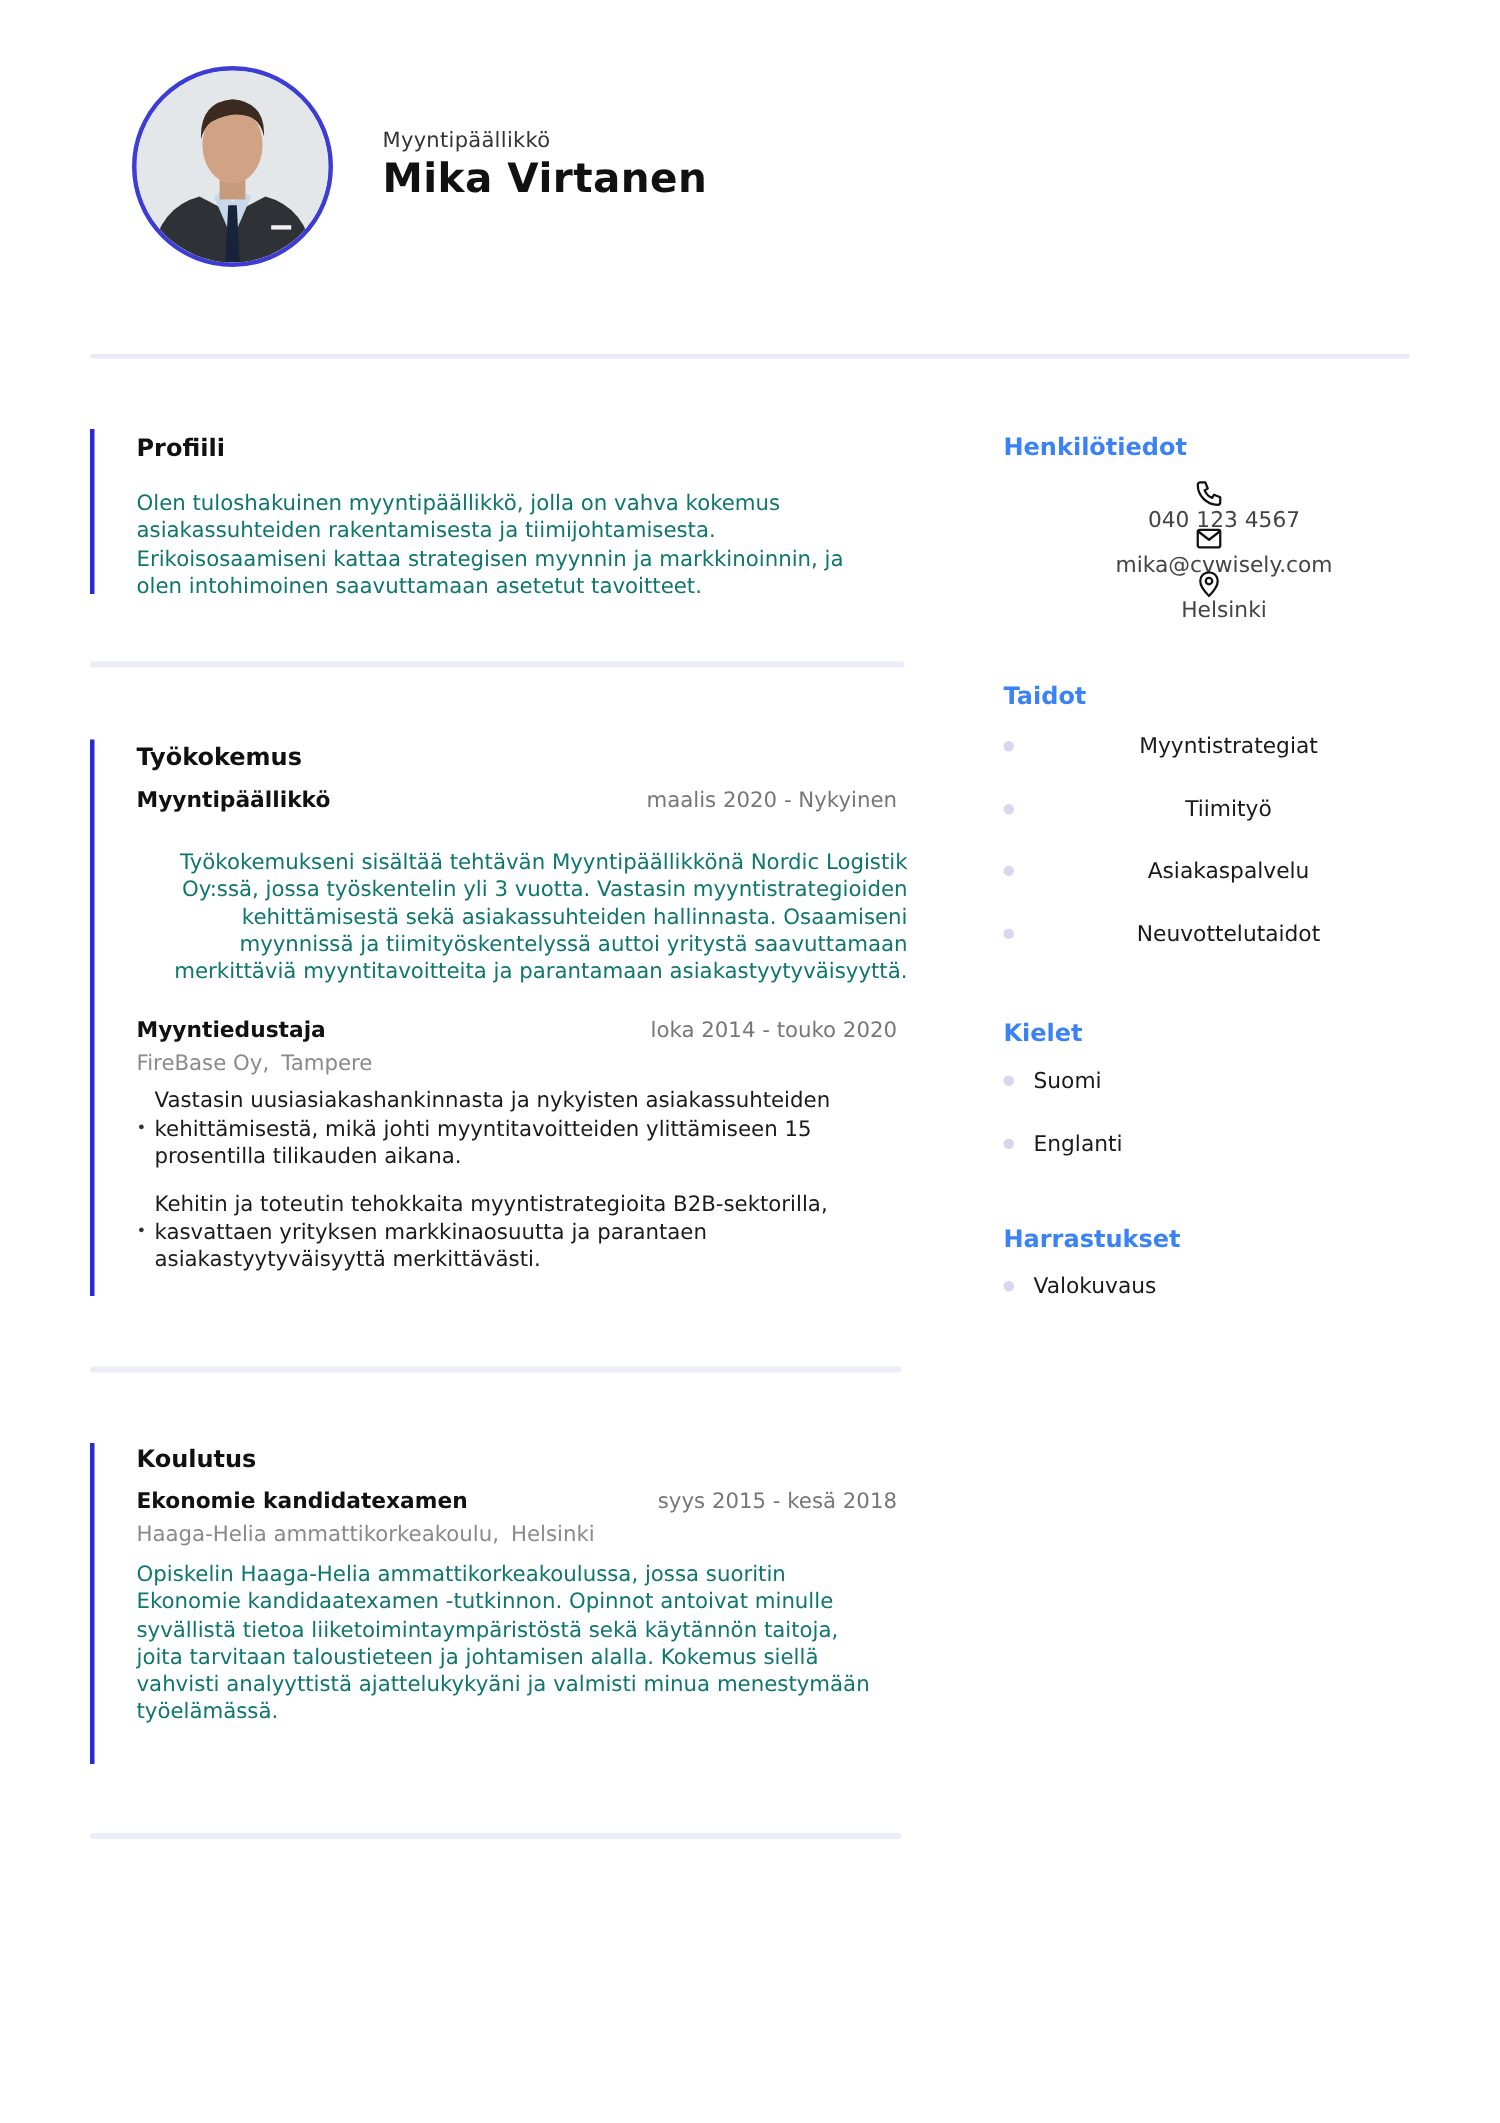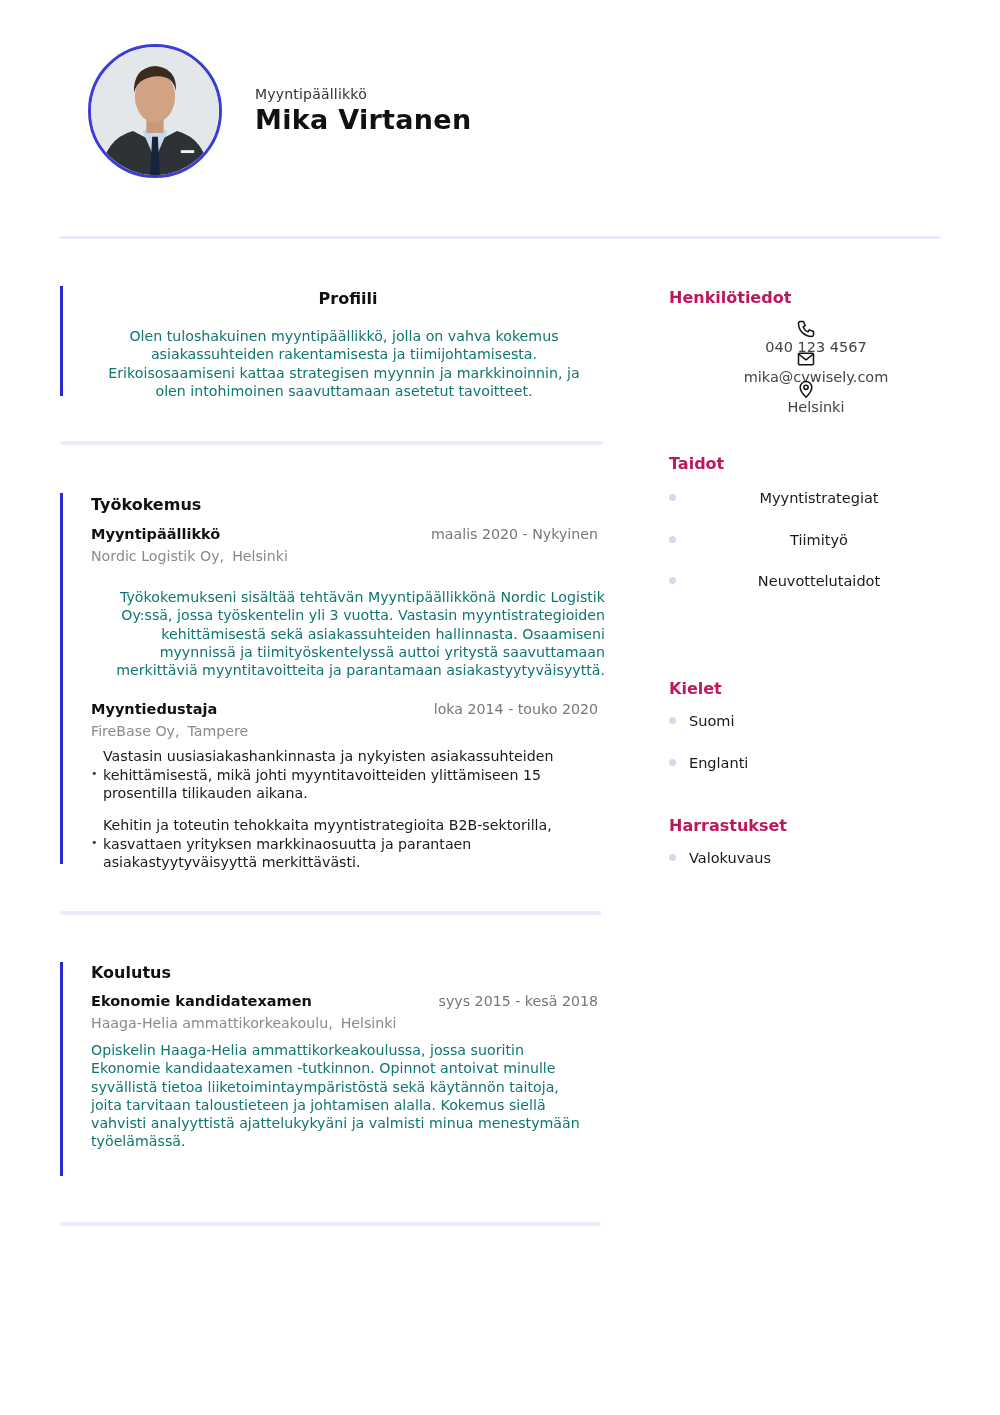--- a/index.html
+++ b/index.html
@@ -24,21 +24,21 @@
   .entry-title { font-size: 14.5px; font-weight: bold; color: #111; }
   .entry-dates { font-size: 14.2px; color: #777; padding-right: 7px; }
   .entry-sub { font-size: 14.2px; color: #8a8a8a; margin-top: 6px; }
   .entry-sub span + span { margin-left: 8px; }
 
   .bullets { list-style: none; margin-top: 8px; }
   .bullets li { position: relative; padding-left: 12px; font-size: 14.2px; line-height: 18.3px; color: #1a1a1a; margin-bottom: 14px; }
   .bullets li::before { content: "•"; position: absolute; left: 0; top: 18px; font-size: 11px; color: #333; }
 
   .right { position: absolute; left: 669px; width: 280px; }
-  .r-title { font-size: 16px; font-weight: bold; color: #be185d; }
+  .r-title { font-size: 16px; font-weight: bold; color: #3b82f6; }
   .contact-row { display: flex; align-items: center; height: 30px; flex-direction: column; }
   .contact-row .ic { width: 26px; height: 22px; display: flex; align-items: center; }
   .contact-row .ic svg { width: 20px; height: 20px; }
   .contact-row .txt { margin-left: 14px; font-size: 14.5px; color: #444; }
 
   .dot-list { list-style: none; }
   .dot-list li { position: relative; padding-left: 20px; font-size: 14.5px; color: #1a1a1a; height: 41.5px; line-height: 18px; }
   .dot-list li::before { content: ""; position: absolute; left: 0; top: 5px; width: 7px; height: 7px; border-radius: 50%; background: #d7d7f2; }
 </style>
 </head>
@@ -58,36 +58,33 @@
     </svg>
   </div>
   <div class="head-text">
     <div class="head-role">Myyntipäällikkö</div>
     <div class="head-name">Mika Virtanen</div>
   </div>
 </div>
 
 <div class="top-divider"></div>
 
-<div class="section" style="top:286px; height:110px;text-align:center;">
+<div class="section" style="top:286px; height:110px;">
   <div class="sec-title" style="margin-top:3px;">Profiili</div>
   <div class="body-text" style="margin-top:19px; padding-right:8px;">Olen tuloshakuinen myyntipäällikkö, jolla on vahva kokemus asiakassuhteiden rakentamisesta ja tiimijohtamisesta. Erikoisosaamiseni kattaa strategisen myynnin ja markkinoinnin, ja olen intohimoinen saavuttamaan asetetut tavoitteet.</div>
 </div>
 <div class="divider" style="top:441px;"></div>
 
 <div class="section" style="top:493px; height:371px;">
   <div class="sec-title" style="margin-top:2px;">Työkokemus</div>
 
   <div style="margin-top:12px;">
     <div class="entry-head">
       <div class="entry-title">Myyntipäällikkö</div>
       <div class="entry-dates">maalis 2020 - Nykyinen</div>
-    </div>
-    <div class="entry-sub">
-      <span>Nordic Logistik Oy,</span><span>Helsinki</span>
     </div>
     <div class="body-text" style="margin-top:24px;text-align:right;">Työkokemukseni sisältää tehtävän Myyntipäällikkönä Nordic Logistik Oy:ssä, jossa työskentelin yli 3 vuotta. Vastasin myyntistrategioiden kehittämisestä sekä asiakassuhteiden hallinnasta. Osaamiseni myynnissä ja tiimityöskentelyssä auttoi yritystä saavuttamaan merkittäviä myyntitavoitteita ja parantamaan asiakastyytyväisyyttä.</div>
   </div>
 
   <div style="margin-top:22px;">
     <div class="entry-head">
       <div class="entry-title">Myyntiedustaja</div>
       <div class="entry-dates">loka 2014 - touko 2020</div>
     </div>
     <div class="entry-sub">
@@ -146,20 +143,21 @@
       <span class="txt">Helsinki</span>
     </div>
   </div>
 </div>
 
 <div class="right" style="top:454px;">
   <div class="r-title">Taidot</div>
   <ul class="dot-list" style="margin-top:16px;text-align:center;">
     <li>Myyntistrategiat</li>
     <li>Tiimityö</li>
+    <li>Asiakaspalvelu</li>
     <li>Neuvottelutaidot</li>
   </ul>
 </div>
 
 <div class="right" style="top:679px;">
   <div class="r-title">Kielet</div>
   <ul class="dot-list" style="margin-top:14px;">
     <li>Suomi</li>
     <li>Englanti</li>
   </ul>

